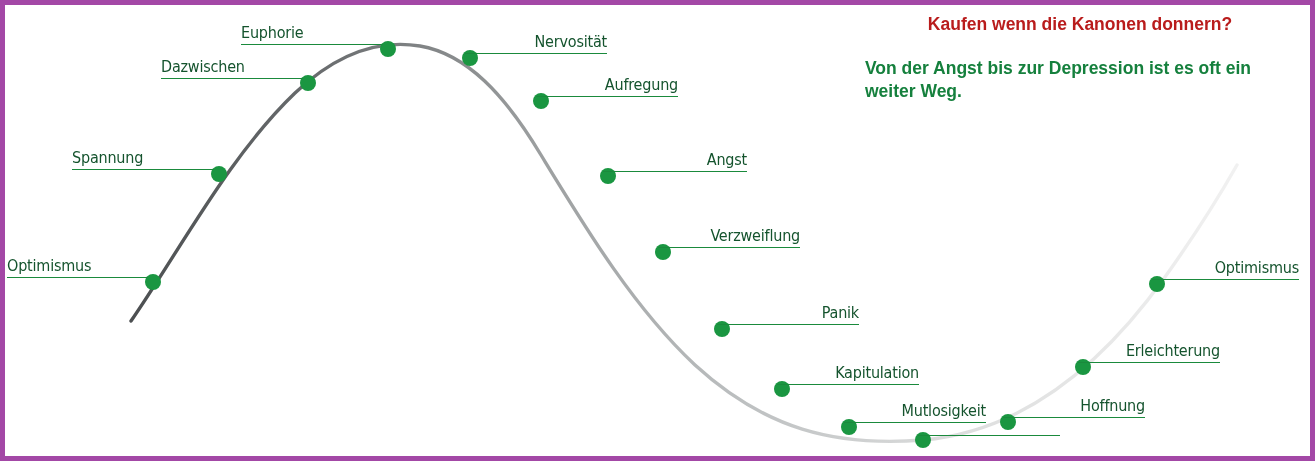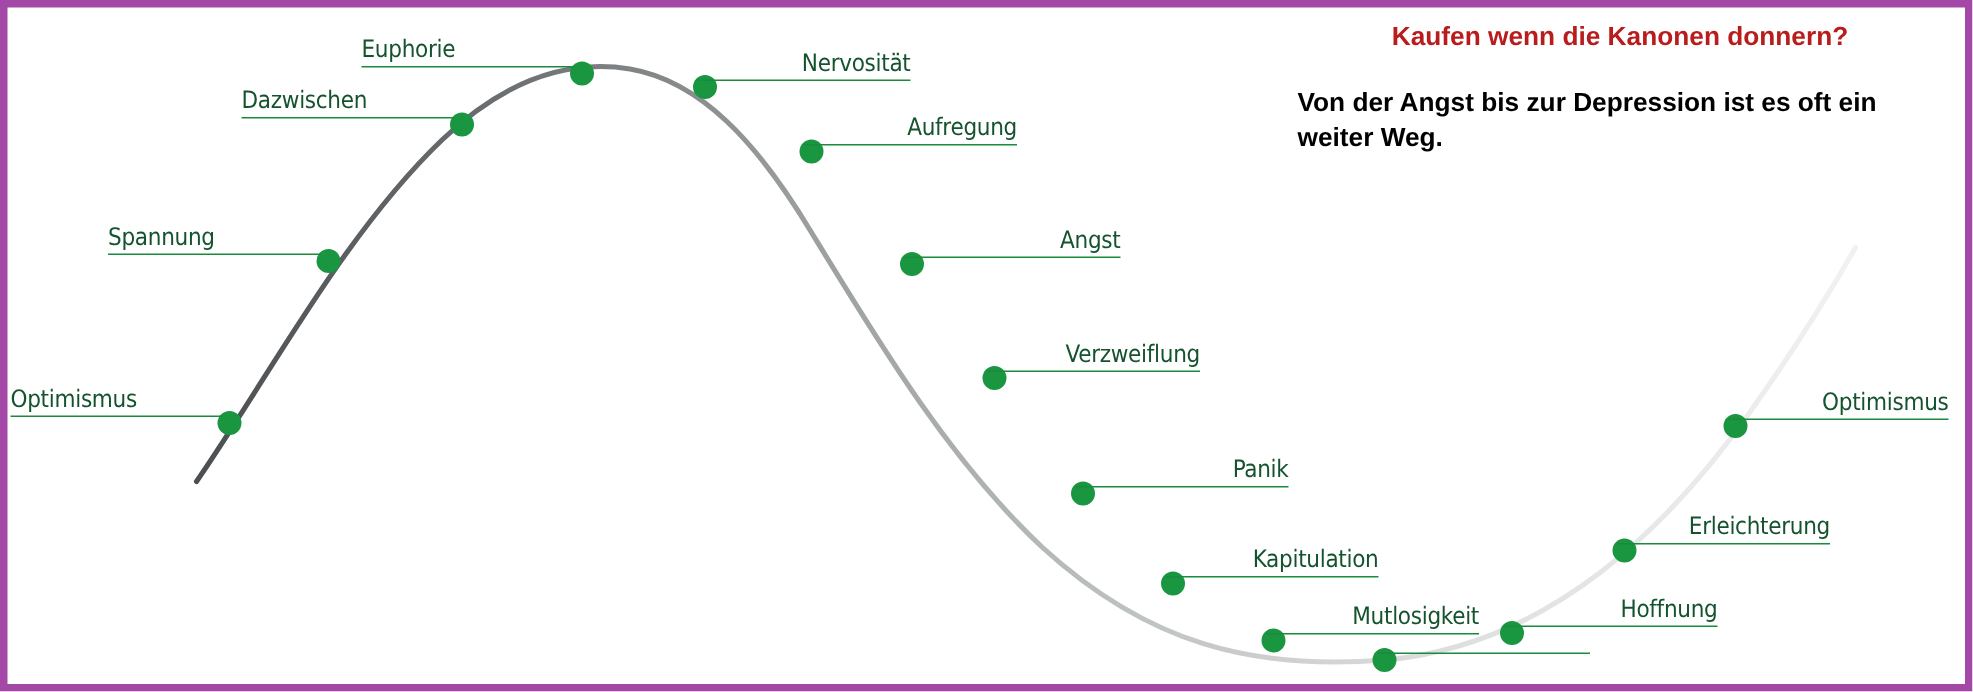--- a/index.html
+++ b/index.html
@@ -58,21 +58,21 @@
     left: 860px;
     top: 8px;
     width: 430px;
   }
   #textblock p {
     margin: 0 0 14px 0;
     font-family: "Liberation Sans", sans-serif;
     font-weight: bold;
     font-size: 17.5px;
     line-height: 1.28;
-    color: #000000;
+    color: #15803d;
   }
   #textblock p.headline {
     color: #b91c1c;
     margin-bottom: 22px;
     text-align: center;
   }
 </style>
 </head>
 <body>
 

